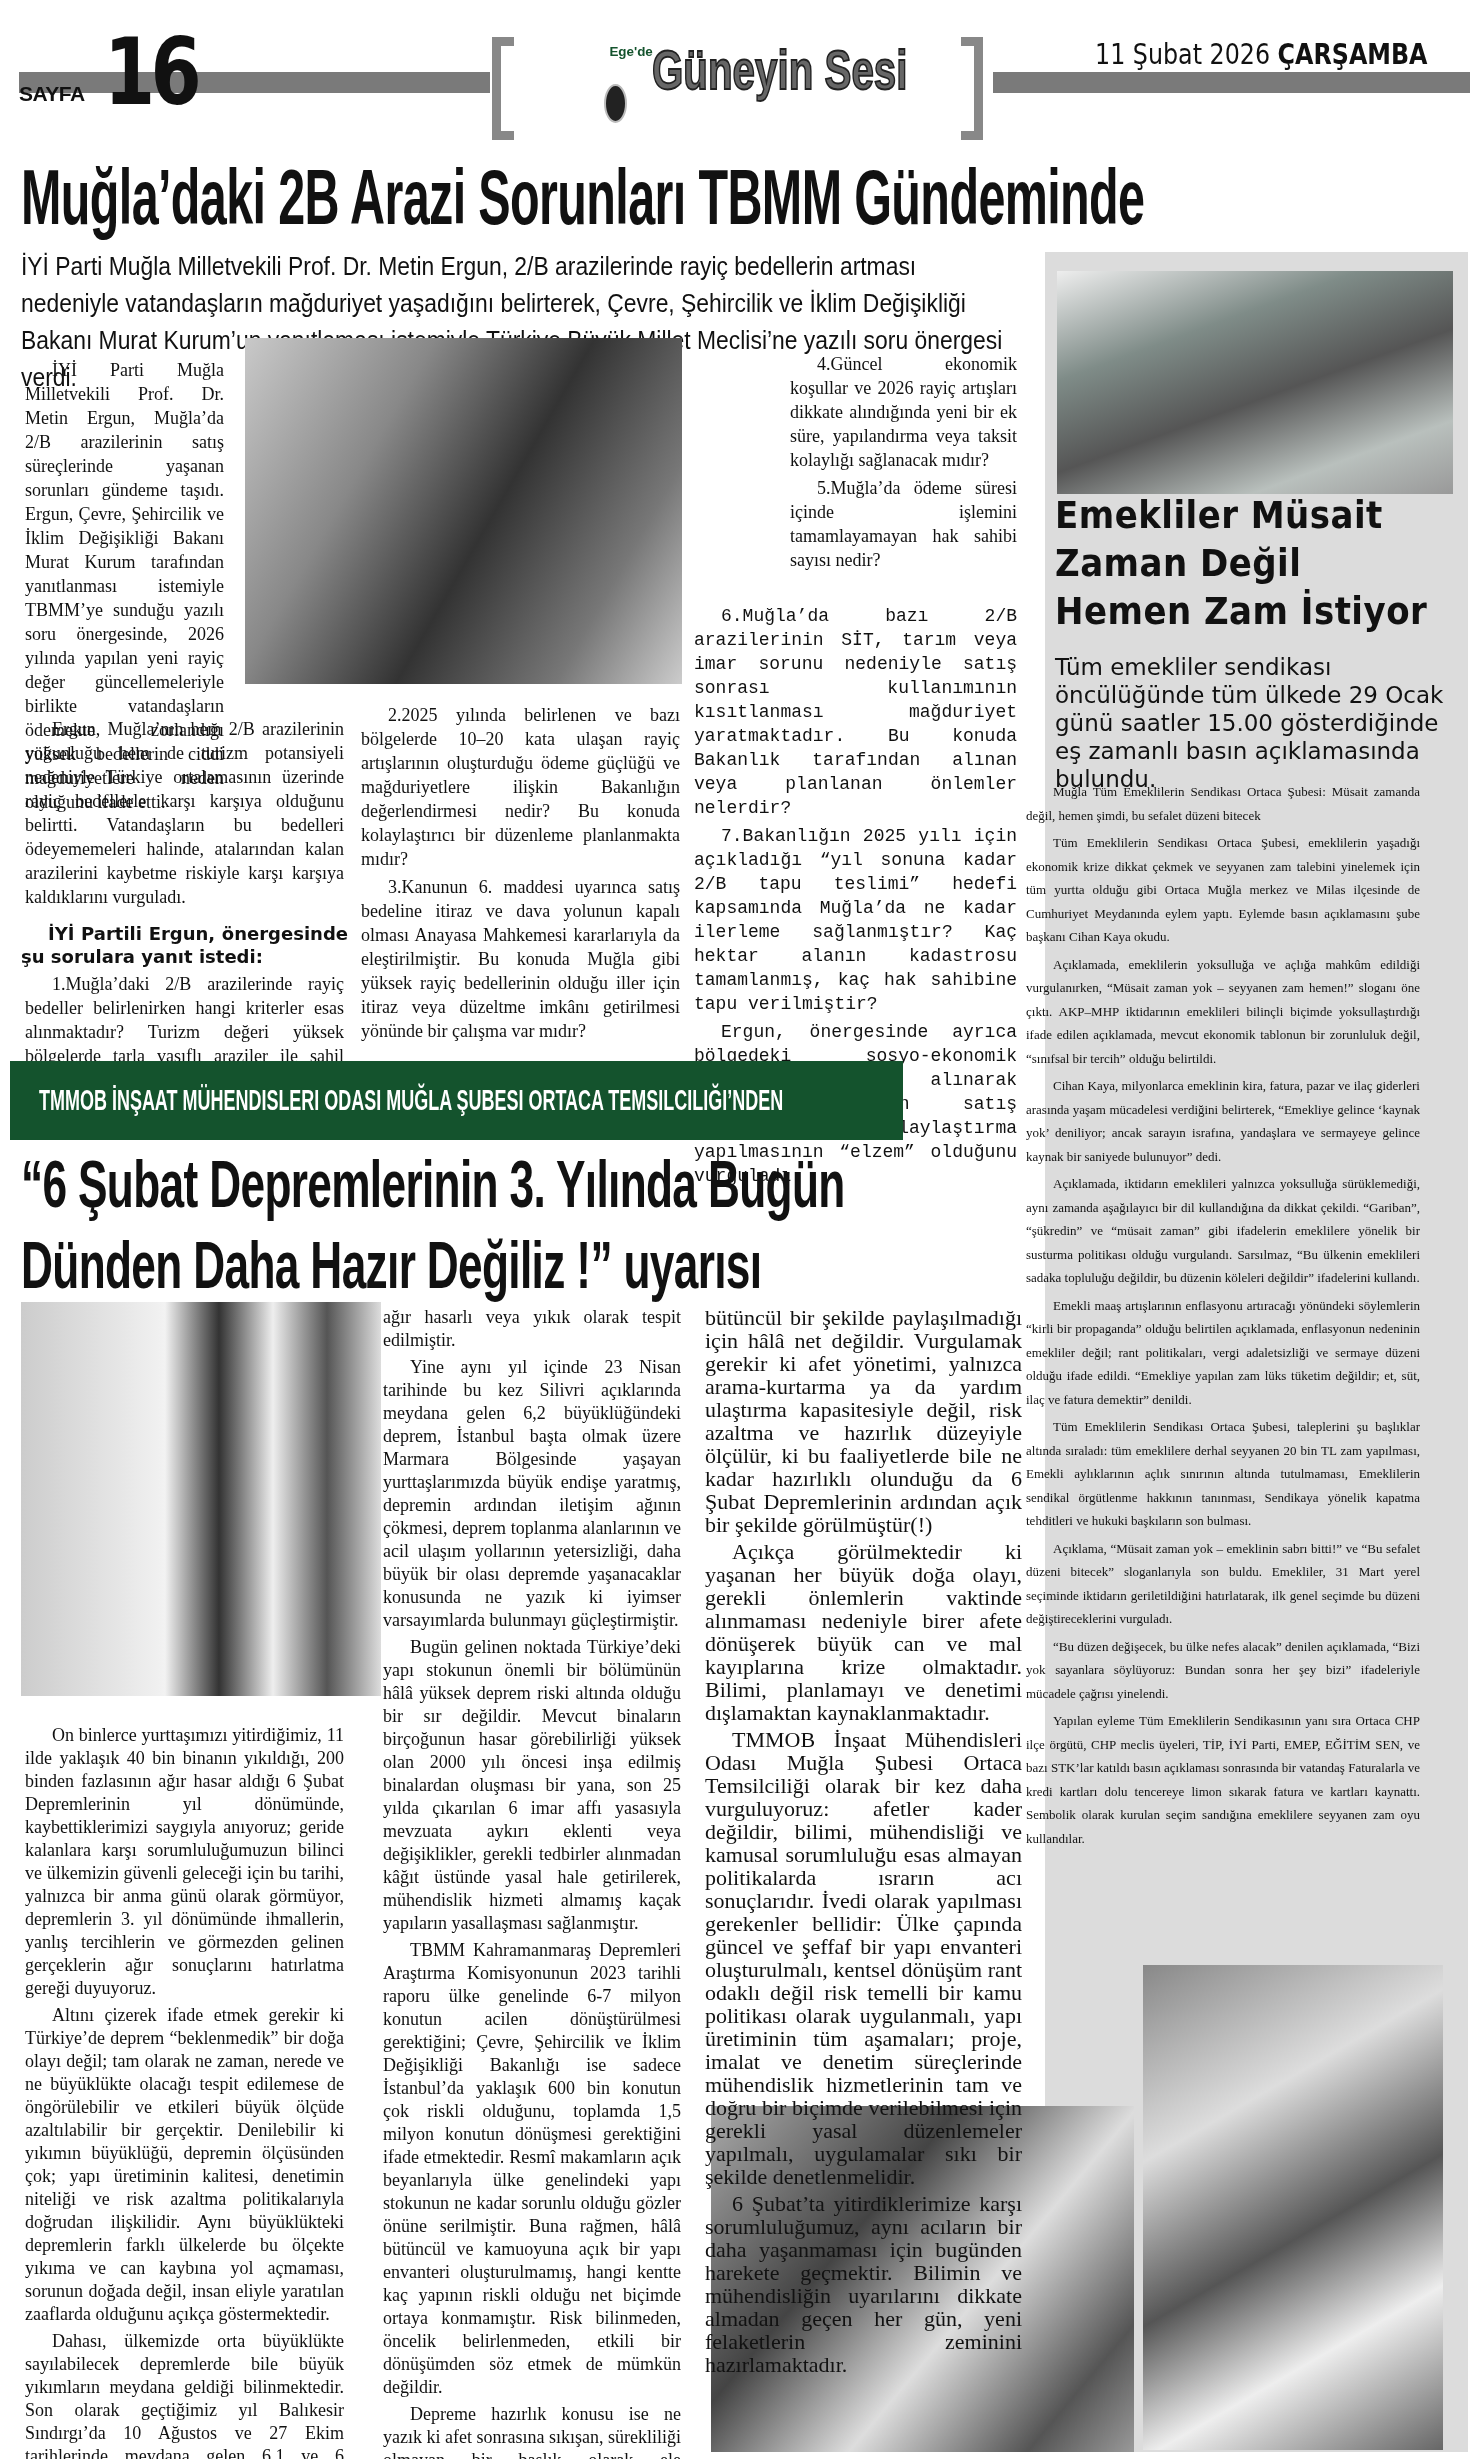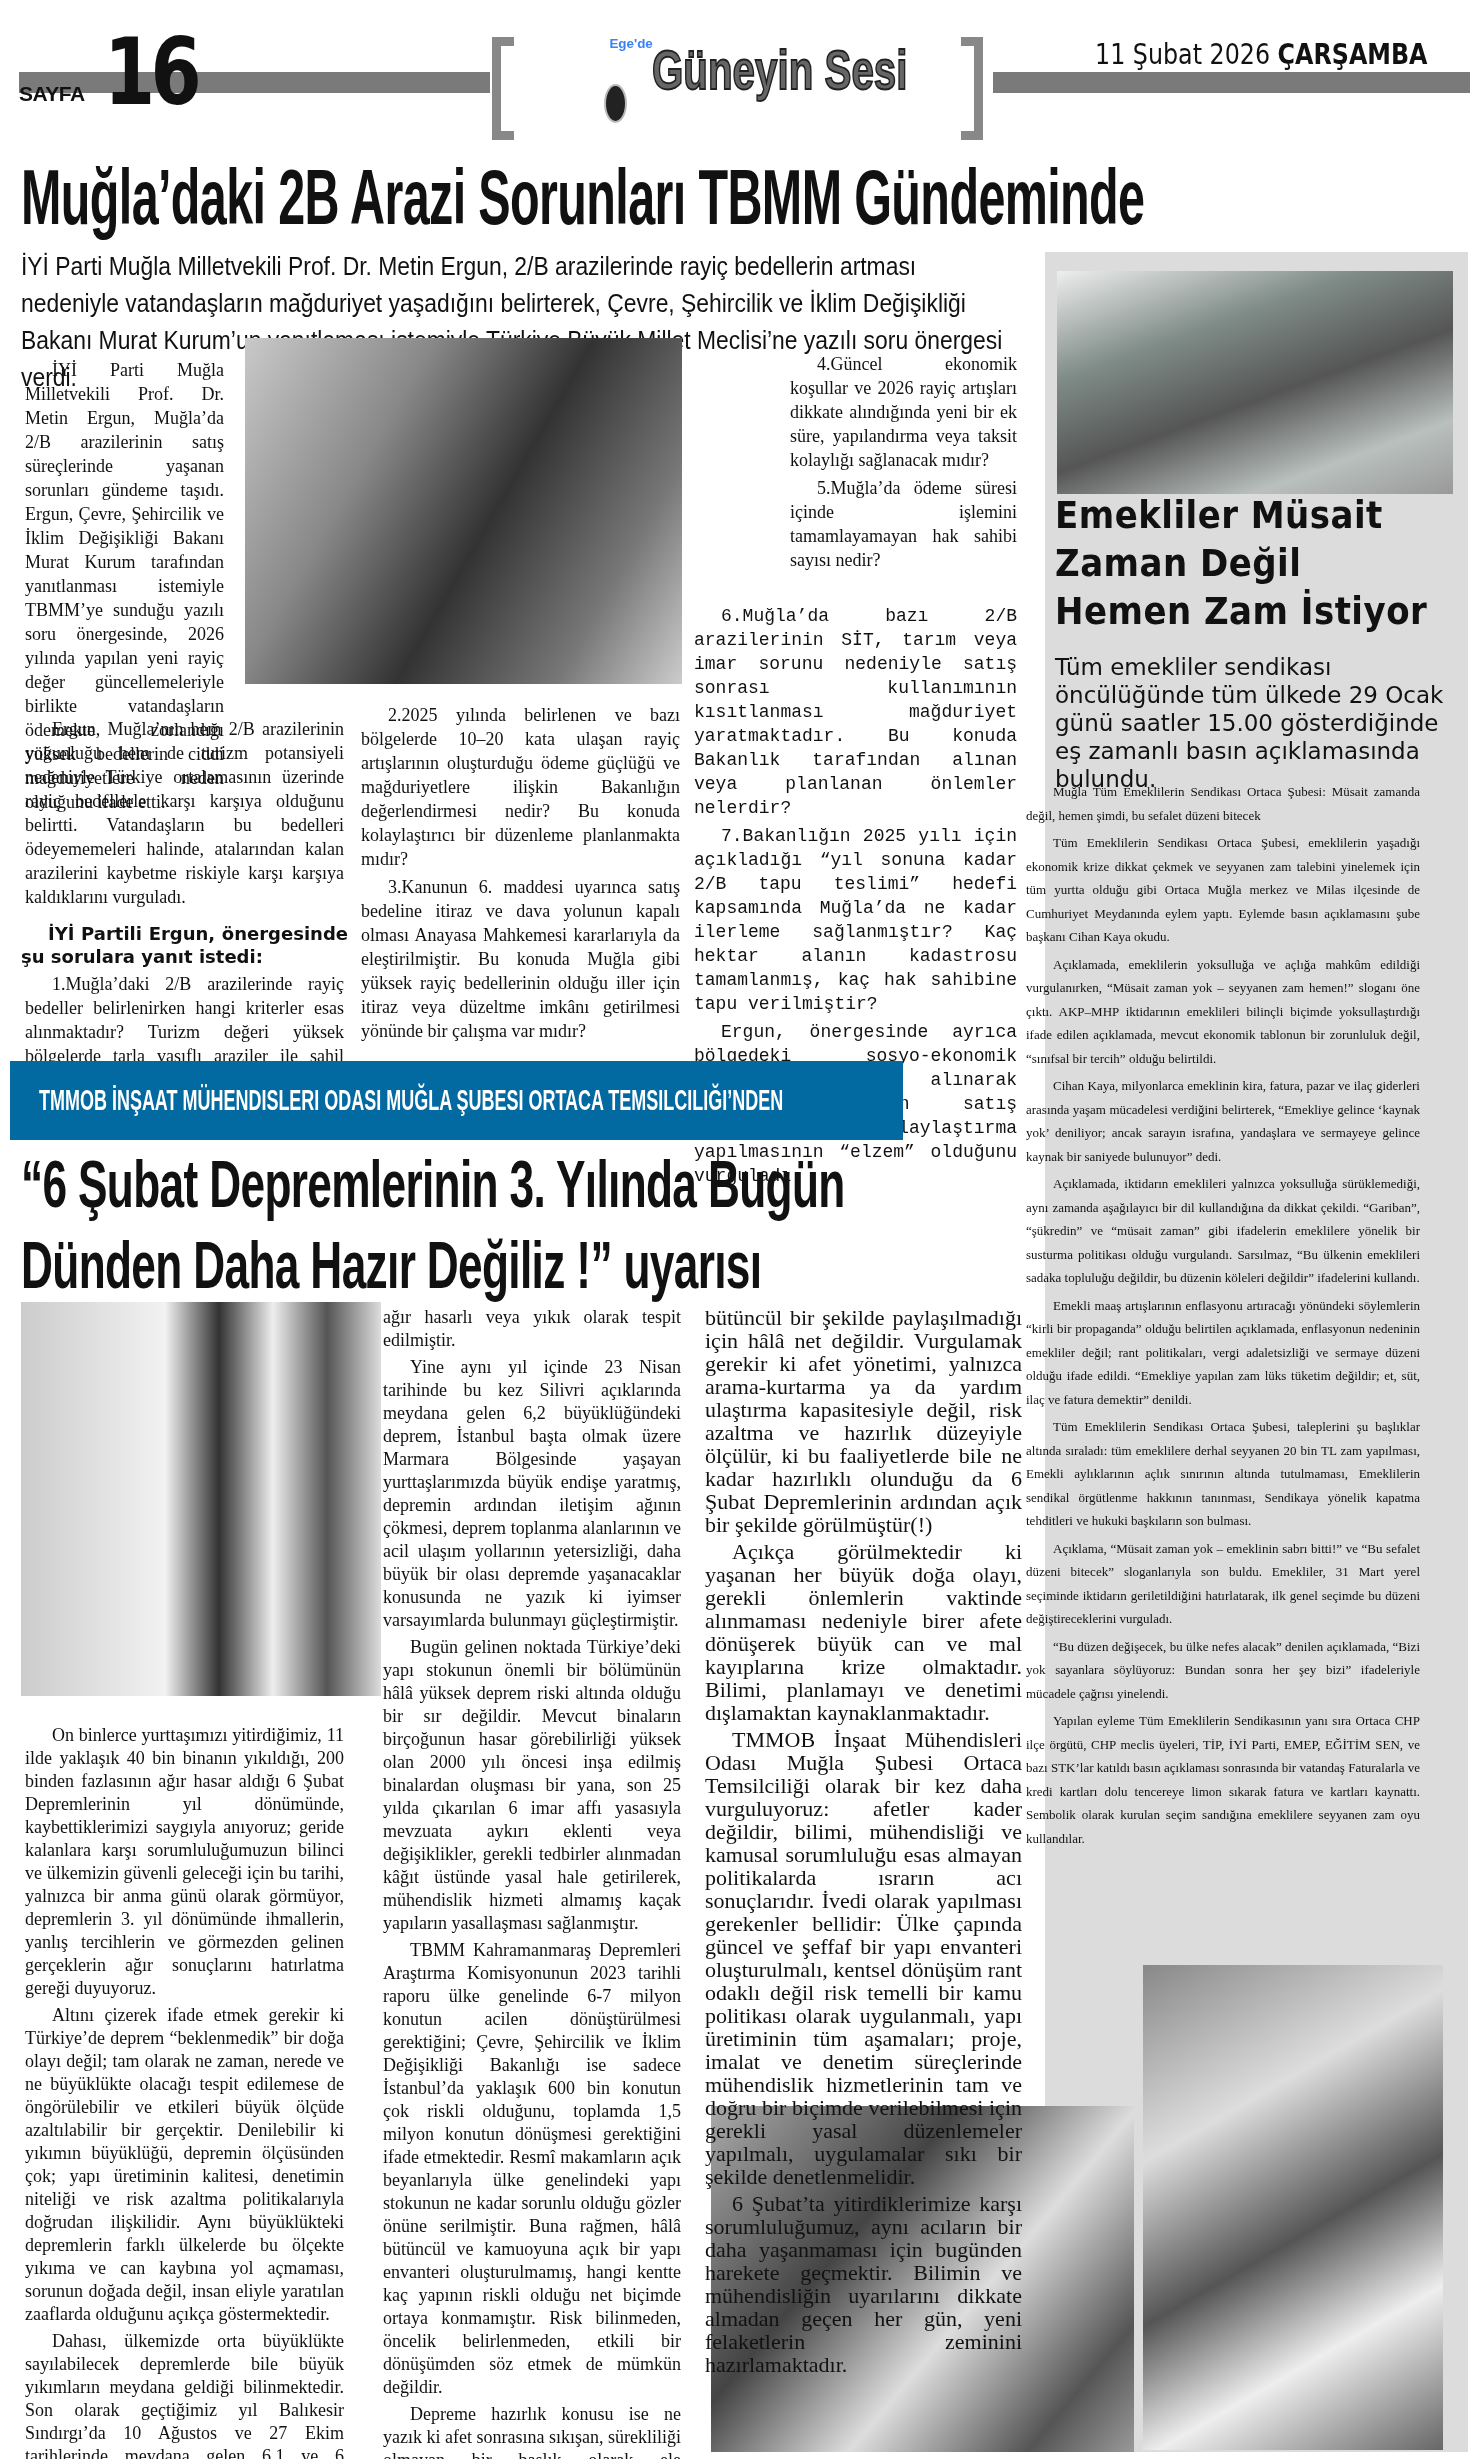--- a/index.html
+++ b/index.html
@@ -6,38 +6,38 @@
   body{width:1483px;height:2459px;position:relative;overflow:hidden;font-family:"Liberation Serif",serif;color:#111;}
   .abs{position:absolute;}
   
   .bar{position:absolute;top:72px;height:21px;background:#7a7a7a;}
   .sayfa{left:19px;top:82px;font:bold 21px "Liberation Sans",sans-serif;letter-spacing:-0.5px;}
   .pagenum{left:104px;top:27px;font:bold 92px/1 "DejaVu Sans",sans-serif;letter-spacing:-5.8px;transform:scaleX(0.8);transform-origin:left;}
   .bracket{position:absolute;top:37px;width:13.4px;height:85px;border:9.6px solid #888;}
   .br-l{left:492px;border-right:none;}
   .br-r{left:961px;border-left:none;}
   .logo{left:596px;top:34px;width:288px;height:86px;}
-  .logo .small{position:absolute;left:13.4px;top:2px;font:bold 13.4px "Liberation Sans",sans-serif;color:#3b82f6;}
+  .logo .small{position:absolute;left:13.4px;top:10px;font:bold 13.4px "Liberation Sans",sans-serif;color:#14532d;}
   .logo .main{position:absolute;left:56px;top:7.7px;font:bold 56px/1 "Liberation Sans",sans-serif;color:#666;-webkit-text-stroke:1.9px #222;transform:scaleX(0.72);transform-origin:left;white-space:nowrap;}
   .logo .eye{position:absolute;left:7.7px;top:50px;width:19px;height:35px;border-radius:50%;background:#222;border:2.9px solid #bbb;}
   .date{left:1095px;top:37px;font:29px "DejaVu Sans",sans-serif;transform:scaleX(0.82);transform-origin:left;white-space:nowrap;}
   .date b{font-weight:bold;}
   
   .h1{left:21px;top:159px;font:bold 77px/1 "Liberation Sans",sans-serif;transform:scaleX(0.63);transform-origin:left;white-space:nowrap;letter-spacing:-1px;}
   .lede{left:21px;top:248px;width:1009px;font:26px/37px "Liberation Sans",sans-serif;transform:scaleX(0.88);transform-origin:left;width:1134px;}
   .col{position:absolute;font:18px/24px "Liberation Serif",serif;text-align:justify;}
   .col p{margin:4px;text-indent:27px;}
   .col h4{margin:13.4px 0 0 0;font:bold 18px/23px "DejaVu Sans",sans-serif;text-indent:27px;}
   .photo{position:absolute;background:linear-gradient(135deg,#555,#999 40%,#444 70%,#777);}
   
   .sidebar{left:1045px;top:252px;width:423px;height:2200px;background:#dcdcdc;}
   .side-h{left:1055px;top:492px;font:bold 37px/48px "DejaVu Sans",sans-serif;letter-spacing:0.5px;transform:scaleX(0.92);transform-origin:left;white-space:nowrap;}
   .side-lede{left:1055px;top:653px;width:403px;font:23px/28px "DejaVu Sans",sans-serif;}
   
-  .banner{left:9.6px;top:1061px;width:893px;height:79px;background:#0369a1;}
+  .banner{left:9.6px;top:1061px;width:893px;height:79px;background:#14532d;}
   .banner span{position:absolute;left:29px;top:25px;color:#fff;font:bold 29px/1 "Liberation Sans",sans-serif;transform:scaleX(0.62);transform-origin:left;white-space:nowrap;}
   .h2{left:21px;top:1143px;font:bold 67px/81px "Liberation Sans",sans-serif;transform:scaleX(0.66);transform-origin:left;white-space:nowrap;letter-spacing:-1px;}
 </style>
 </head>
 <body>
 
 <div class="bar" style="left:19px;width:471px;"></div>
 <div class="bar" style="left:993px;width:477px;"></div>
 <div class="abs sayfa">SAYFA</div>
 <div class="abs pagenum">16</div>

